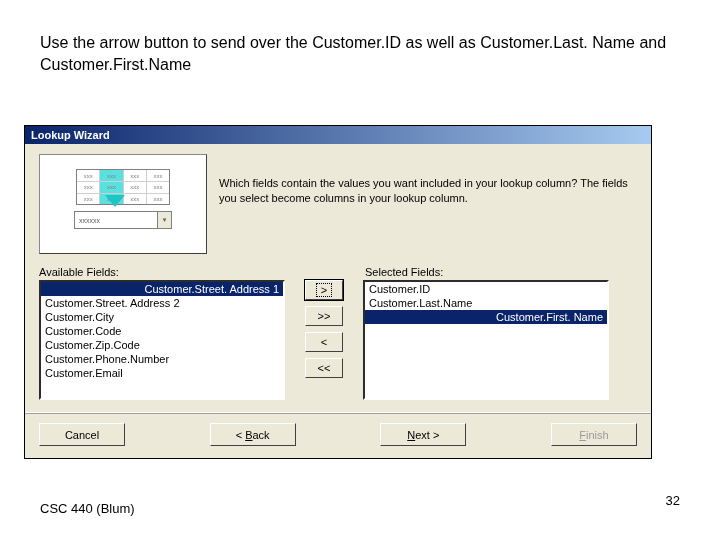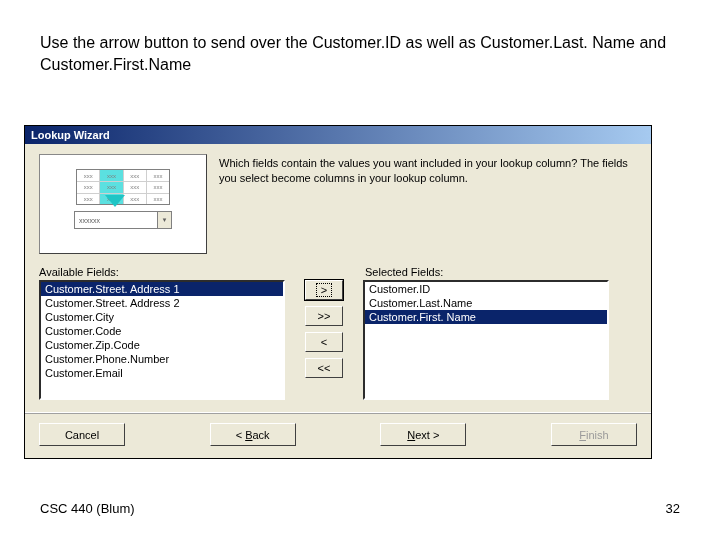--- a/index.html
+++ b/index.html
@@ -22,21 +22,21 @@
     line-height: 1.35;
   }
   .footer-left {
     position: absolute;
     bottom: 24px;
     left: 40px;
     font-size: 13px;
   }
   .footer-right {
     position: absolute;
-    bottom: 24px;
+    bottom: 32px;
     right: 40px;
     font-size: 13px;
   }
 
   .wizard {
     position: absolute;
     top: 125px;
     left: 24px;
     width: 628px;
     border: 1px solid #000;
@@ -108,20 +108,21 @@
     width: 14px; height: 100%;
     background:#ece9d8;
     border-left:1px solid #808080;
     display:flex; align-items:center; justify-content:center;
     font-size:7px;
   }
   .prompt {
     font-size: 11px;
     line-height: 1.35;
     padding-top: 2px;
+    margin-top: 20px;
   }
 
   .labels-row { display:flex; padding: 6px 14px 2px 14px; }
   .labels-row .lbl { font-size:11px; }
   .labels-row .lbl1 { width: 274px; }
   .labels-row .spacer { width: 52px; }
 
   .fields-row {
     display:flex;
     padding: 0 14px 12px 14px;
@@ -134,21 +135,21 @@
     border: 2px inset #fff;
     border-top-color:#808080;
     border-left-color:#808080;
     overflow:hidden;
   }
   .listbox .opt {
     padding: 1px 4px;
     font-size: 11px;
     white-space: nowrap;
   }
-  .listbox .opt.sel { background:#0a246a; color:#fff; }
+  .listbox .opt.sel { background:#0a246a; color:#fff;text-align:right; }
   .arrow-col {
     width: 78px;
     display:flex;
     flex-direction: column;
     align-items: center;
     padding-top: 0;
     gap: 6px;
   }
   .abtn {
     width: 38px;

